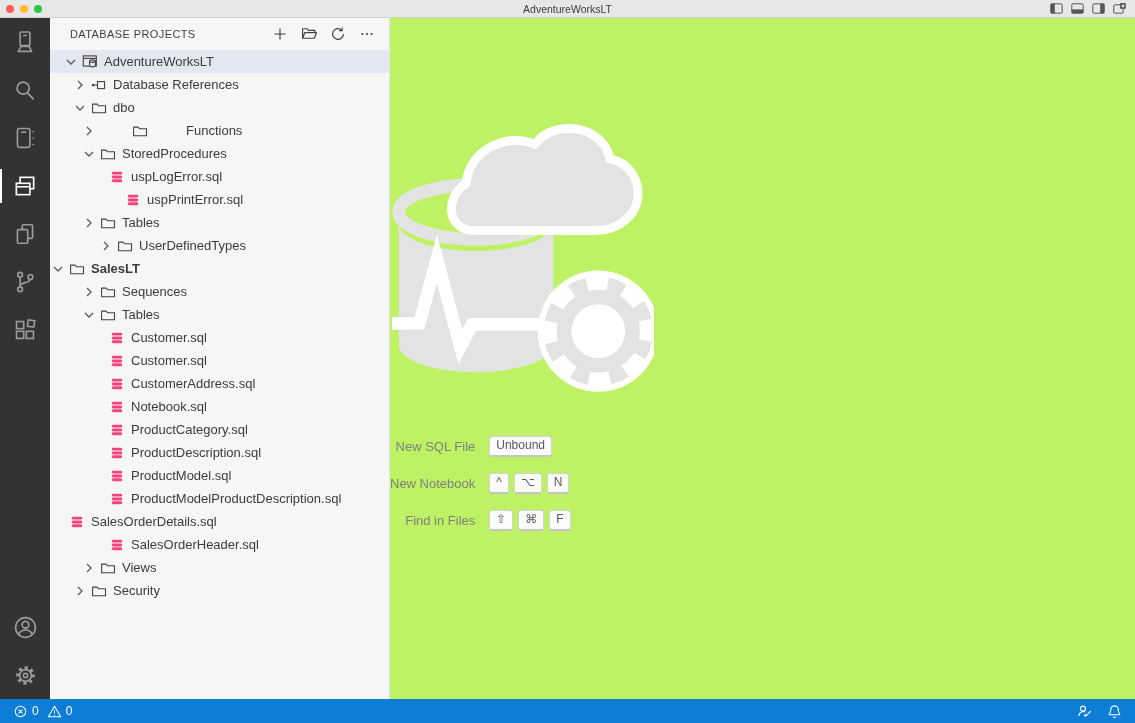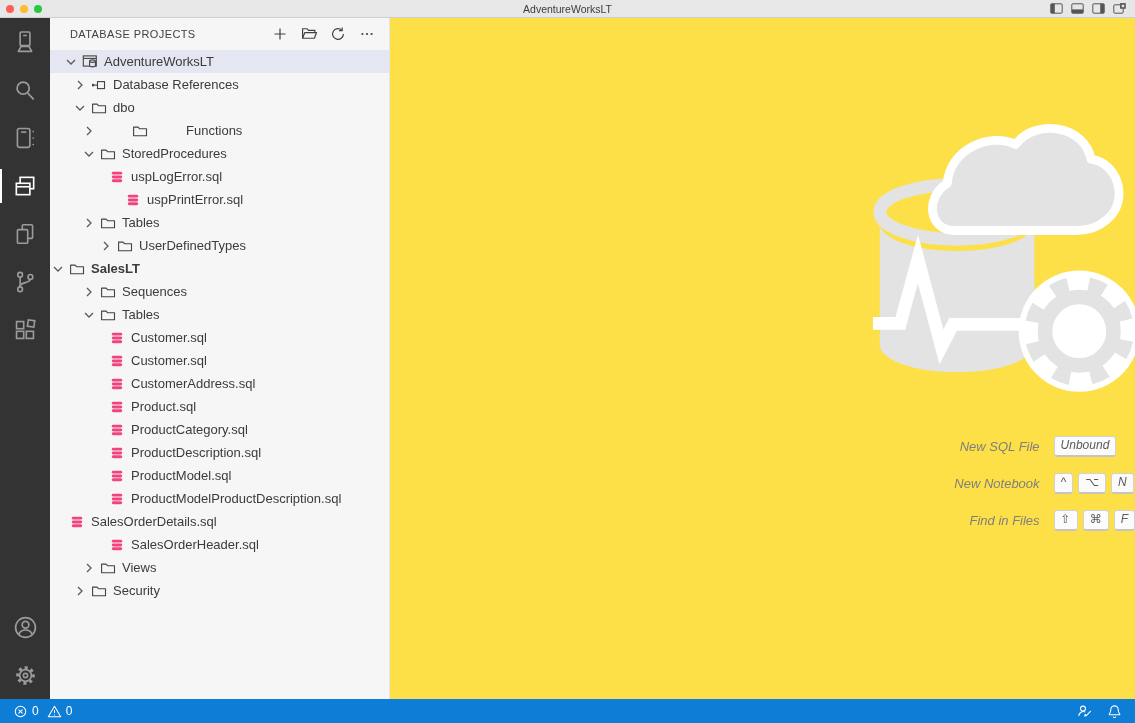--- a/index.html
+++ b/index.html
@@ -44,21 +44,21 @@
   .action-btn { width:20px; height:20px; display:flex; align-items:center; justify-content:center; color:#424242; border-radius:4px; cursor:pointer; }
 
   .tree { flex:1 1 auto; overflow:hidden; font-size:13px; color:#3b3b3b; padding-top:1px; }
   .tree-row { height:23px; display:flex; align-items:center; white-space:nowrap; cursor:pointer; }
   .tree-row.selected { background:#e4e6f1; }
   .twisty { width:16px; flex:0 0 16px; height:16px; display:flex; align-items:center; justify-content:center; color:#5a5a5a; margin-right:3px; }
   .tree-icon { width:16px; flex:0 0 16px; height:16px; display:flex; align-items:center; justify-content:center; margin-right:6px; }
   .tree-label { line-height:23px; }
 
   
-  .editor { flex:1 1 auto; background:#fde047; display:flex; flex-direction:column; align-items:flex-end; min-width:0;font-style:italic; }
+  .editor { flex:1 1 auto; background:#bef264; display:flex; flex-direction:column; align-items:flex-start; min-width:0; }
   .watermark { margin-top:94px; }
   .shortcuts { margin-top:40px; display:grid; grid-template-columns:auto auto; column-gap:14px; row-gap:16px; align-items:center; }
   .sc-label { text-align:right; font-size:13px; color:#7f7f7f; }
   .sc-keys { display:flex; gap:5px; }
   .key {
     min-width:14px; padding:2px 6px 3px; background:#fbfbfb;
     border:1px solid #d2d2d2; border-bottom:2px solid #c5c5c5; border-radius:3px;
     font-size:12px; color:#5a5a5a; text-align:center; line-height:13px;
   }
 
@@ -434,21 +434,21 @@
           </div>
           <div class="tree-row" style="padding-left: 40px;">
             <span class="twisty"></span>
             <span class="tree-icon">
               <svg width="16" height="16" viewBox="0 0 16 16" fill="#f0437f">
                 <rect x="2.8" y="2.7" width="10.4" height="2.9" rx="1.45"></rect>
                 <rect x="2.8" y="6.5" width="10.4" height="2.9" rx="1.45"></rect>
                 <rect x="2.8" y="10.3" width="10.4" height="2.9" rx="1.45"></rect>
               </svg>
             </span>
-            <span class="tree-label">Product.sql</span>
+            <span class="tree-label">Notebook.sql</span>
           </div>
           <div class="tree-row" style="padding-left: 40px;">
             <span class="twisty"></span>
             <span class="tree-icon">
               <svg width="16" height="16" viewBox="0 0 16 16" fill="#f0437f">
                 <rect x="2.8" y="2.7" width="10.4" height="2.9" rx="1.45"></rect>
                 <rect x="2.8" y="6.5" width="10.4" height="2.9" rx="1.45"></rect>
                 <rect x="2.8" y="10.3" width="10.4" height="2.9" rx="1.45"></rect>
               </svg>
             </span>

